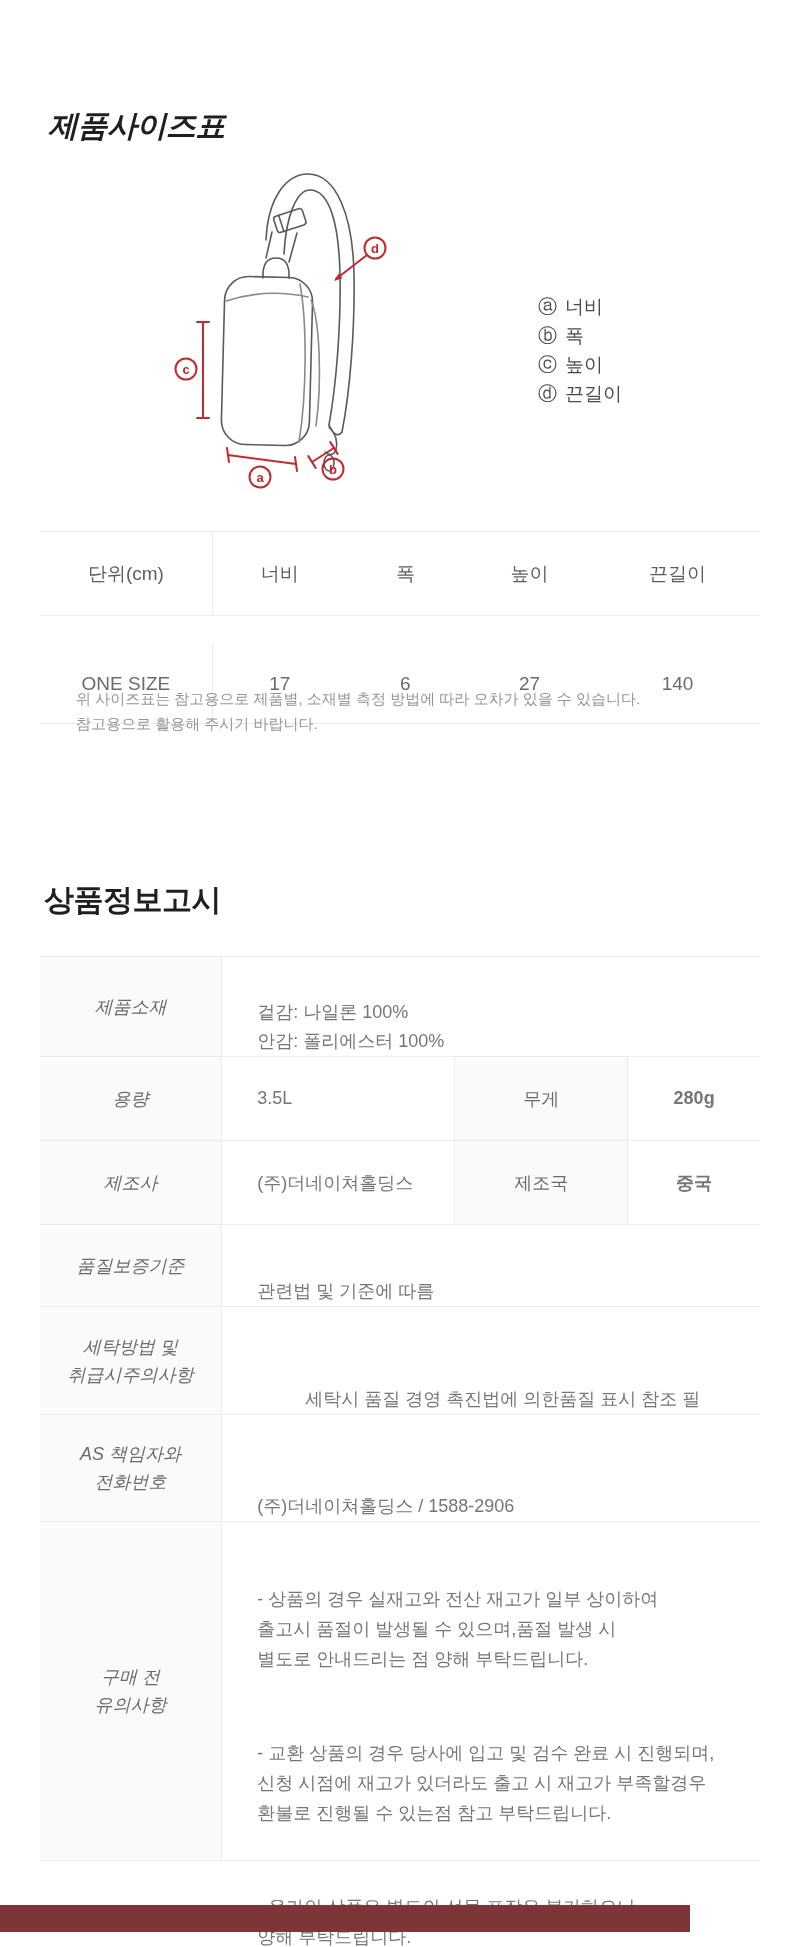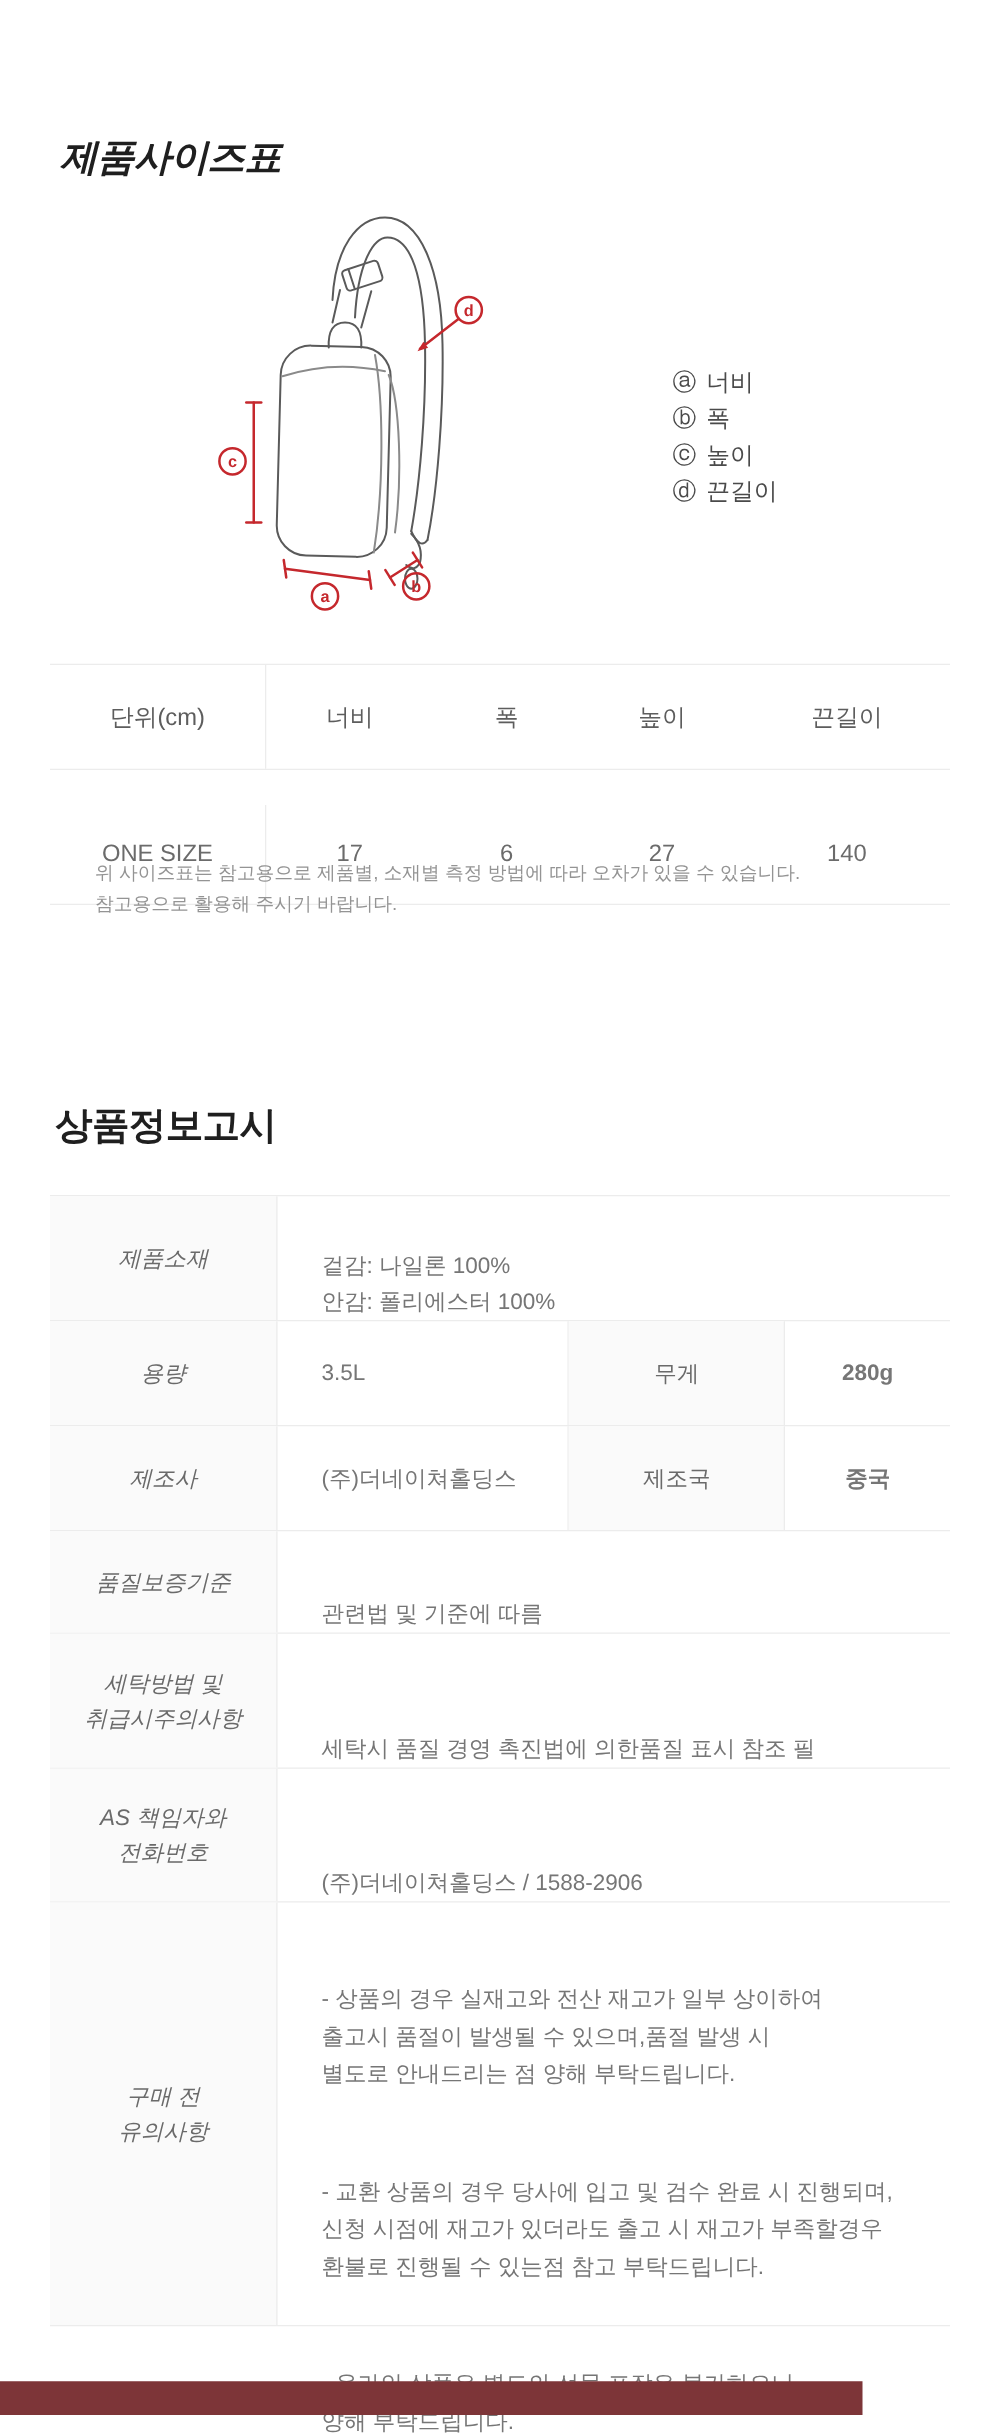--- a/index.html
+++ b/index.html
@@ -171,21 +171,21 @@
       <div class="it-v1">(주)더네이쳐홀딩스</div>
       <div class="it-l2">제조국</div>
       <div class="it-v2">중국</div>
     </div>
 
     <div class="it-row" style="height:82px;">
       <div class="it-label">품질보증기준</div>
       <div class="it-value">관련법 및 기준에 따름</div>
     </div>
 
-    <div class="it-row" style="height:108px;">
+    <div class="it-row" style="height:108px;gap:48px;">
       <div class="it-label">
         <div>세탁방법 및</div>
         <div>취급시주의사항</div>
       </div>
       <div class="it-value">세탁시 품질 경영 촉진법에 의한품질 표시 참조 필</div>
     </div>
 
     <div class="it-row" style="height:107px;">
       <div class="it-label">
         <div>AS 책임자와</div>

